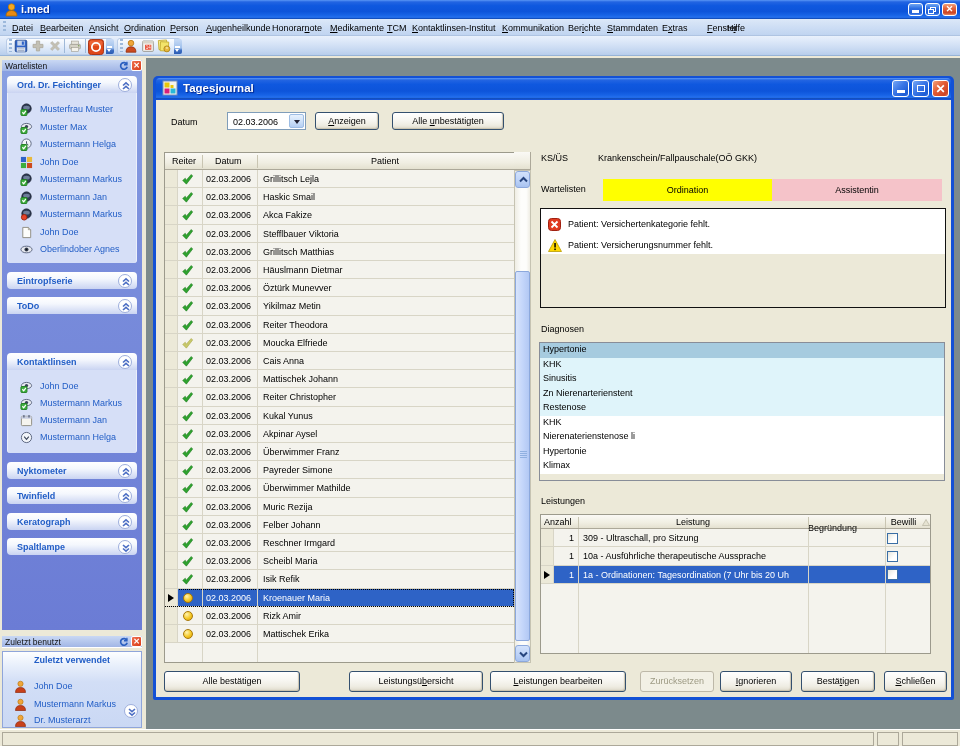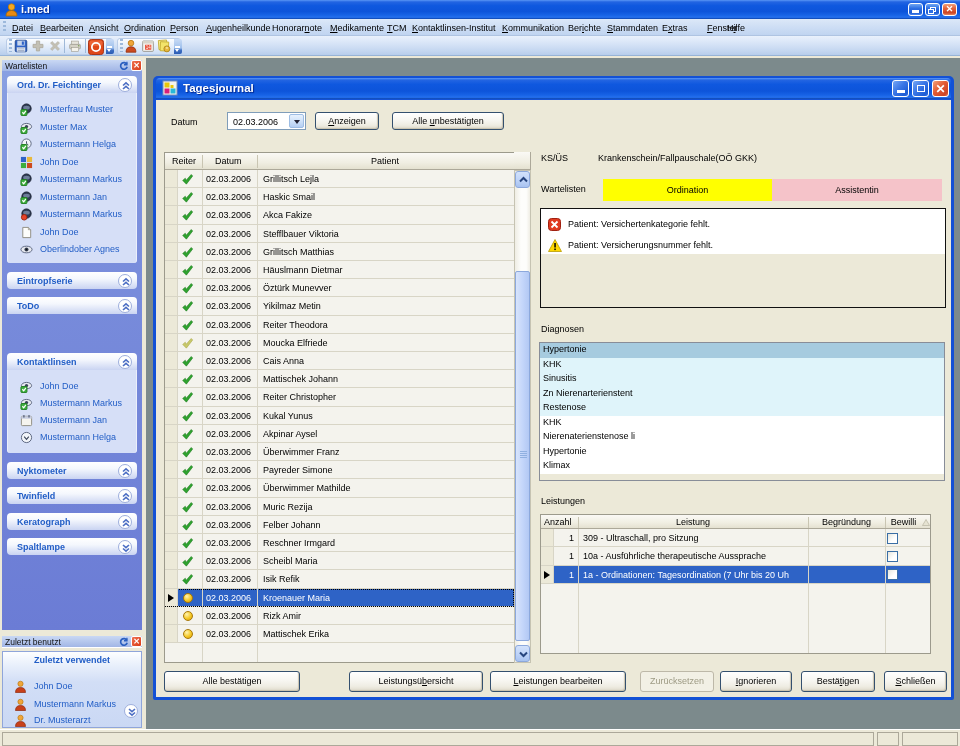--- a/index.html
+++ b/index.html
@@ -703,21 +703,21 @@
         </div>
         <div class="abs" style="left:0;top:116.0px;width:404px;height:14.5px;background:#FFFFFF;">
           <span class="abs" style="left:3px;top:1px">Klimax</span>
         </div>
       </div>
       <span class="abs" style="left:388px;top:420px">Leistungen</span>
       <div class="abs" style="left:387px;top:438px;width:391px;height:140px;background:#F4F3ED;border:1px solid #9C9A8C;">
         <div class="gridhead abs" style="left:0;top:0;width:389px;height:14px;">
           <span class="abs" style="left:3px;top:2px">Anzahl</span>
           <span class="abs" style="left:37px;top:2px;width:230px;text-align:center">Leistung</span>
-          <span class="abs" style="left:267px;top:2px;width:77px;text-align:center">Begründung</span>
+          <span class="abs" style="left:267px;top:8px;width:77px;">Begründung</span>
           <span class="abs" style="left:346px;top:2px;width:33px;text-align:center">Bewilli</span>
           <svg class="abs" style="left:381px;top:4px" width="8" height="7" viewBox="0 0 8 7">
             <path d="M4 0.5 L7.5 6.5 L0.5 6.5 Z" fill="#E6E3D2" stroke="#B8B5A2" stroke-width="0.7"></path>
           </svg>
           <span class="hsep" style="left:37px;height:11px"></span>
           <span class="hsep" style="left:267px;height:11px"></span>
           <span class="hsep" style="left:344px;height:11px"></span>
         </div>
         <div class="row" style="left:0;top:14.0px;width:389px;height:18.4px;background:transparent;color:#000">
           <span class="abs" style="left:0;top:0;width:13px;height:17.4px;background:#ECE9D8;border-right:1px solid #D8D5C6"></span>

